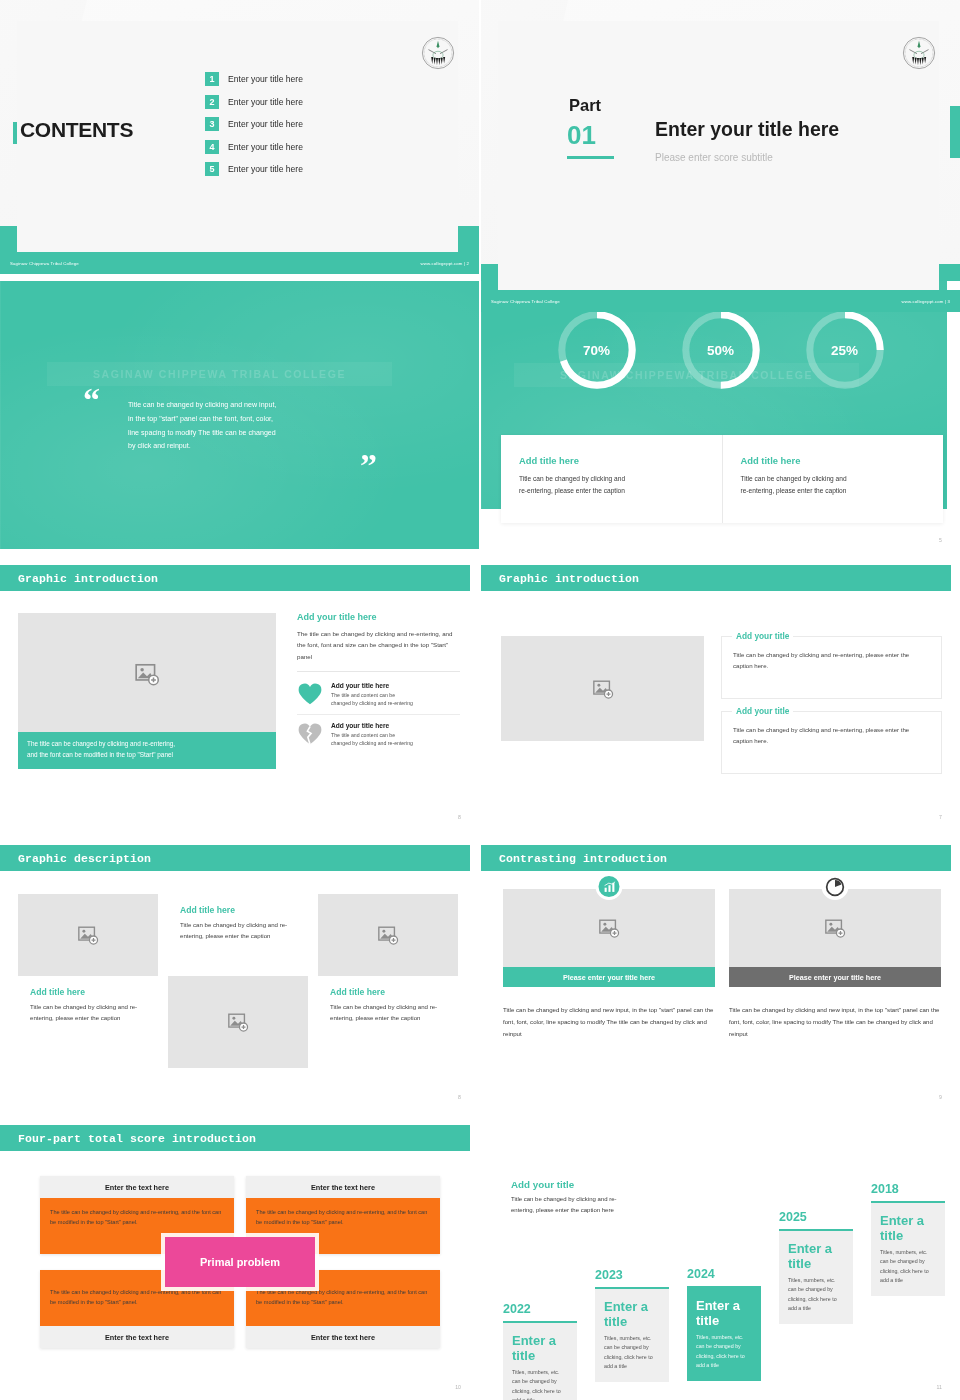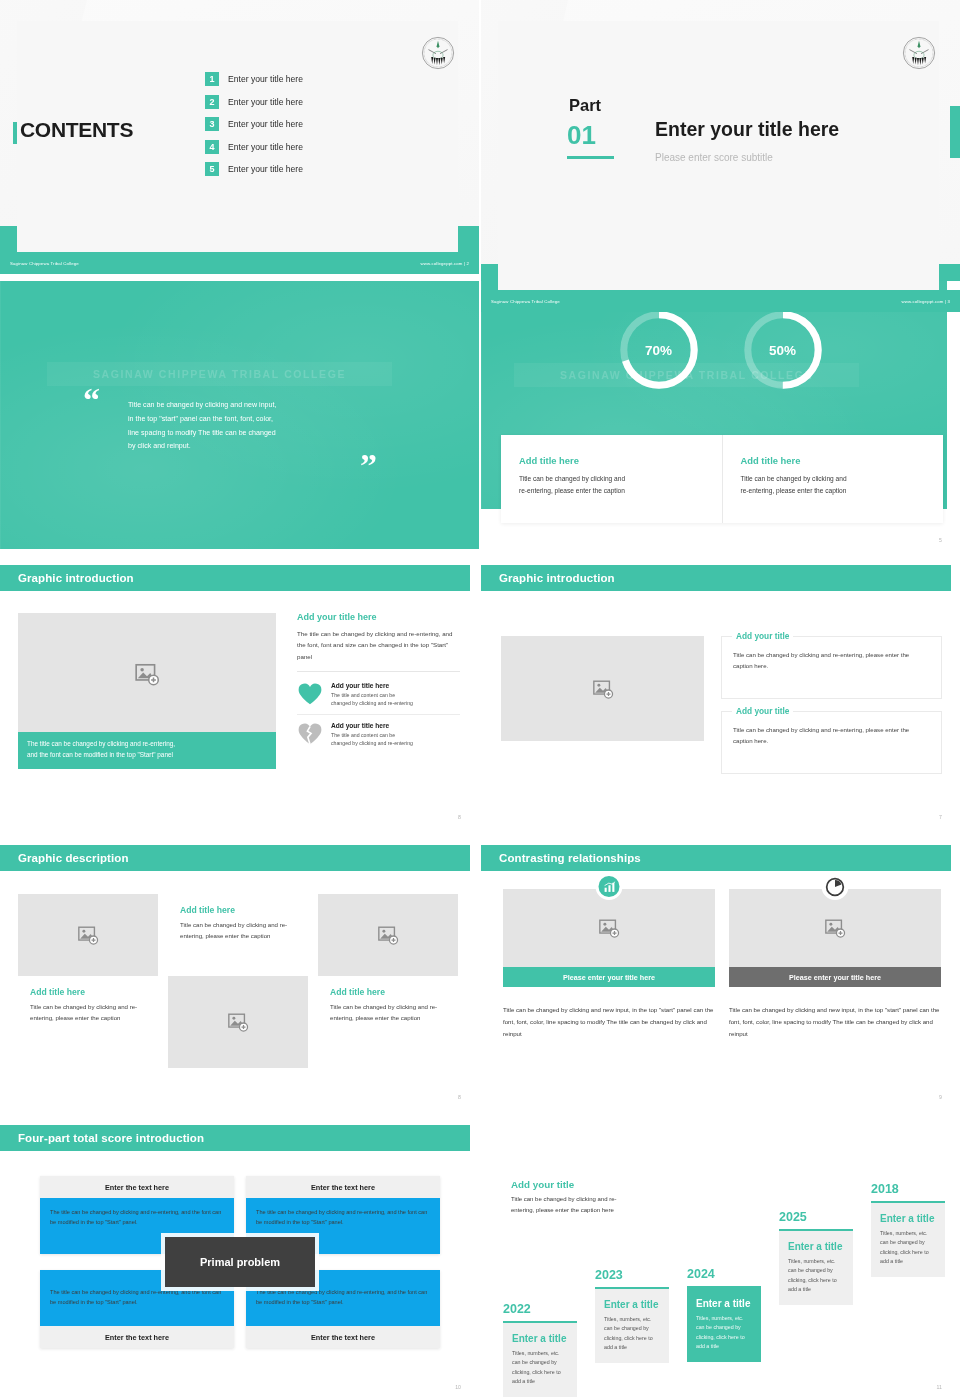--- a/index.html
+++ b/index.html
@@ -143,21 +143,21 @@
   .cards2 .c { flex:1; padding:20px 18px 0 18px; }
   .cards2 .c + .c { border-left:1px solid #e9e9e9; }
   .c-h { color:#41c2a8; font-size:9.4px; font-weight:bold; margin-bottom:7px; }
   .c-p { color:#3a3a3a; font-size:6.6px; line-height:1.75; }
 
   
   .hdrbar {
     position:absolute; left:0; top:9px; right:9px; height:26px;
     background:#41c2a8; display:flex; align-items:center; padding-left:18px;
   }
-  .hdrbar span { color:#ffffff; font-size:11.5px; font-weight:bold; letter-spacing:.1px;}
+  .hdrbar span { color:#ffffff; font-size:11.5px; font-weight:bold; letter-spacing:.1px;font-family:Liberation Mono, monospace;}
   .pagenum {
     position:absolute; right:18px; bottom:10px; color:#b6b6b6; font-size:5.2px;
   }
   .imgbox { background:#e4e4e4; display:flex; align-items:center; justify-content:center; }
 
   
   .s8-img { position:absolute; left:18px; top:57px; width:258px; height:122px; }
   .s8-cap {
     position:absolute; left:18px; top:176px; width:258px; height:37px;
     background:#41c2a8; color:#ffffff; font-size:6.4px; line-height:1.65;
@@ -201,46 +201,46 @@
     position:absolute; top:-16px; left:50%; transform:translateX(-50%);
     width:27px; height:27px; border-radius:50%;
     display:flex; align-items:center; justify-content:center;
     border:3px solid #ffffff;
   }
   .cr-p { margin-top:17px; color:#3a3a3a; font-size:6.1px; line-height:1.95; }
 
   
   .fp { position:absolute; left:40px; top:60px; width:400px; height:172px; }
   .fp-card {
-    position:absolute; width:194px; height:78px; background:#0ea5e9;
+    position:absolute; width:194px; height:78px; background:#f97316;
     box-shadow:0 1px 3px rgba(0,0,0,.11);
   }
   .fp-hd {
     height:22px; background:#f0f0f0; display:flex; align-items:center;
     justify-content:center; font-size:7.3px; font-weight:bold; color:#222;
   }
   .fp-bd { padding:9px 10px; font-size:5.6px; line-height:1.8; color:#3c3c3c; }
   .fp-center {
     position:absolute; left:50%; top:50%; transform:translate(-50%,-50%);
-    width:150px; height:50px; background:#404040; color:#fff;
+    width:150px; height:50px; background:#ec4899; color:#fff;
     display:flex; align-items:center; justify-content:center;
     font-size:11px; font-weight:bold; z-index:4;
     box-shadow:0 0 0 4px rgba(255,255,255,.9);
   }
 
   
   .tp-intro { position:absolute; left:30px; top:63px; width:128px; }
   .tp-ih { color:#41c2a8; font-size:9.8px; font-weight:bold; margin-bottom:4px; }
   .tp-ip { color:#3b3b3b; font-size:6px; line-height:1.75; }
   .tp-step { position:absolute; width:74px; }
   .tp-year { color:#41c2a8; font-size:12.5px; font-weight:bold; margin-bottom:5px; }
   .tp-rule { height:2px; background:#41c2a8; margin-bottom:0; }
   .tp-card { background:#efefef; padding:10px 9px; }
   .tp-card.on { background:#41c2a8; }
-  .tp-ch { color:#41c2a8; font-size:10px; font-weight:bold; margin-bottom:5px; }
+  .tp-ch { color:#41c2a8; font-size:13px; font-weight:bold; margin-bottom:5px; }
   .tp-cp { color:#555; font-size:5.3px; line-height:1.78; }
   .tp-card.on .tp-ch { color:#ffffff; }
   .tp-card.on .tp-cp { color:rgba(255,255,255,.92); }
 </style>
 </head>
 <body>
 
 <div class="sheet">
 
   <div class="slide col-l w-half" style="top:0;height:274px;">
@@ -357,20 +357,27 @@
         </svg>
         <span>70%</span>
       </div>
       <div class="donut">
         <svg viewBox="0 0 100 100" width="88" height="88">
           <circle cx="50" cy="50" r="40" fill="none" stroke="rgba(255,255,255,.28)" stroke-width="8"></circle>
           <circle cx="50" cy="50" r="40" fill="none" stroke="#ffffff" stroke-width="8" stroke-dasharray="125.7 251.3" transform="rotate(-90 50 50)"></circle>
         </svg>
         <span>50%</span>
       </div>
+      <div class="donut">
+        <svg viewBox="0 0 100 100" width="88" height="88">
+          <circle cx="50" cy="50" r="40" fill="none" stroke="rgba(255,255,255,.28)" stroke-width="8"></circle>
+          <circle cx="50" cy="50" r="40" fill="none" stroke="#ffffff" stroke-width="8" stroke-dasharray="62.8 251.3" transform="rotate(-90 50 50)"></circle>
+        </svg>
+        <span>25%</span>
+      </div>
     </div>
 
     <div class="cards2" style="top:154px;">
       <div class="c">
         <div class="c-h">Add title here</div>
         <div class="c-p">
           <div>Title can be changed by clicking and</div>
             <div>re-entering, please enter the caption</div>
         </div>
       </div>
@@ -511,21 +518,21 @@
     <div class="gd-cell gd-txt" style="left:318px;top:140px;width:140px;height:92px;">
       <div class="gd-h">Add title here</div>
       <div class="gd-p">Title can be changed by clicking and re-entering, please enter the caption</div>
     </div>
 
     <div class="pagenum">8</div>
   </div>
 
   <div class="slide col-r w-half" style="top:836px;height:274px;">
     <div class="hdrbar">
-        <span>Contrasting relationships</span>
+        <span>Contrasting introduction</span>
       </div>
 
     <div class="cr-col" style="left:22px;">
       <div style="position:relative;">
         <div class="cr-badge" style="background:#41c2a8;">
           <svg width="14" height="14" viewBox="0 0 20 20">
             <rect x="3" y="11" width="3" height="6" fill="#fff"></rect>
             <rect x="8.5" y="7.5" width="3" height="9.5" fill="#fff"></rect>
             <rect x="14" y="4" width="3" height="13" fill="#fff"></rect>
             <path d="M3 8 L9 4.5 L14 6 L18 2.5" stroke="#fff" stroke-width="1.2" fill="none"></path>

